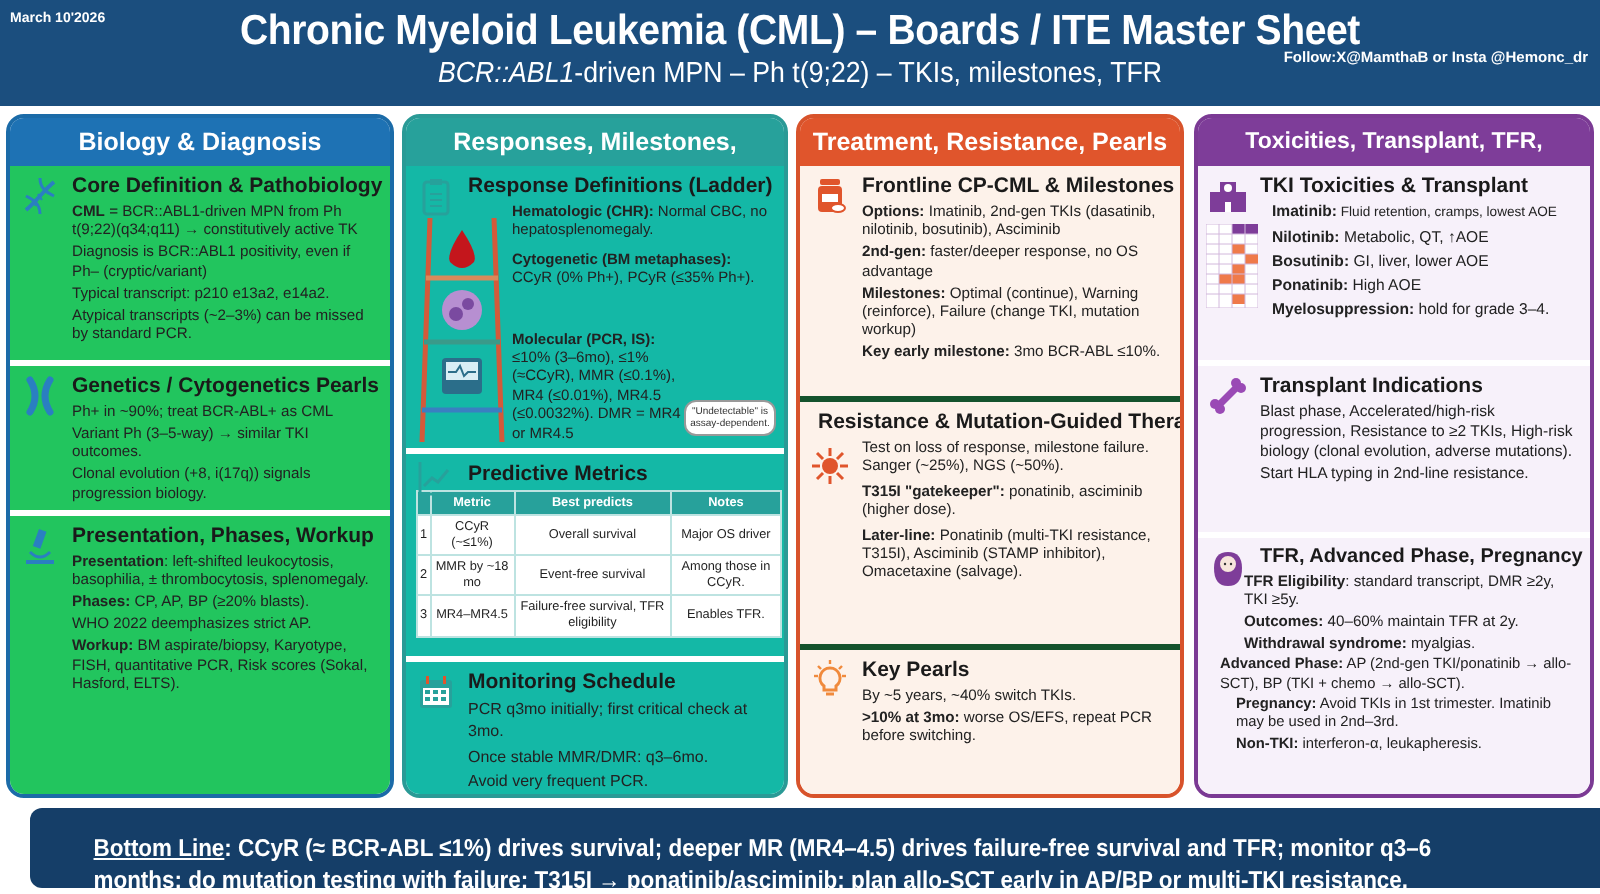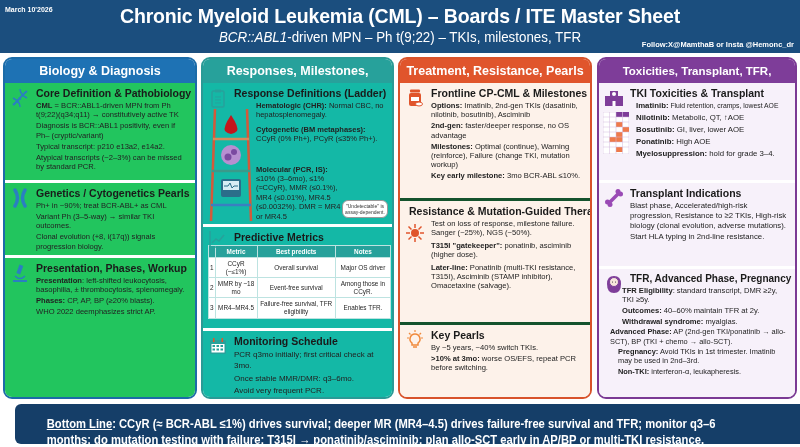--- a/index.html
+++ b/index.html
@@ -23,21 +23,21 @@
     position: absolute; left: 0; right: 0; top: 4px; text-align: center;
     font-size: 21px; font-weight: bold; letter-spacing: -0.2px;
     transform: scaleX(0.93);
   }
   .header .subtitle {
     position: absolute; left: 0; right: 0; top: 29px; text-align: center;
     font-size: 14.5px; transform: scaleX(0.92);
   }
   .header .subtitle i { font-style: italic; }
   .header .follow {
-    position: absolute; right: 6px; top: 40px;
+    position: absolute; right: 6px; top: 24px;
     font-size: 7.5px; font-weight: bold; color: #fff;
   }
 
   .col {
     position: absolute; top: 57px; height: 342px;
     border: 2px solid; border-radius: 9px; overflow: hidden;
     background: #fff;
   }
   .col-head {
     height: 24px; color: #fff; font-weight: bold; font-size: 12.5px;
@@ -145,20 +145,21 @@
     <svg class="icon" viewBox="0 0 20 20">
       <rect x="8" y="2" width="4" height="9" fill="#2a7fc1" transform="rotate(20 10 6)"></rect>
       <path d="M5 13 Q10 18 15 13" stroke="#2a7fc1" stroke-width="1.5" fill="none"></path>
       <rect x="3" y="17" width="14" height="2" fill="#2a7fc1"></rect>
     </svg>
     <div class="card-title">Presentation, Phases, Workup</div>
     <div class="txt">
       <p><b>Presentation</b><span>: left-shifted leukocytosis, basophilia, ± thrombocytosis, splenomegaly.</span></p>
       <p><b>Phases:</b><span> CP, AP, BP (≥20% blasts).</span></p>
       <p>WHO 2022 deemphasizes strict AP.</p>
+      <p><b>Workup:</b><span> BM aspirate/biopsy, Karyotype, FISH, quantitative PCR, Risk scores (Sokal, Hasford, ELTS).</span></p>
     </div>
   </div>
 </div>
 
 <div class="col c2">
   <div class="col-head">Responses, Milestones, Monitoring</div>
 
   <div class="card" style="height:144px;">
     <svg class="icon" viewBox="0 0 20 20">
       <rect x="4" y="3" width="12" height="16" rx="1.5" fill="none" stroke="#27a19b" stroke-width="1.5"></rect>

